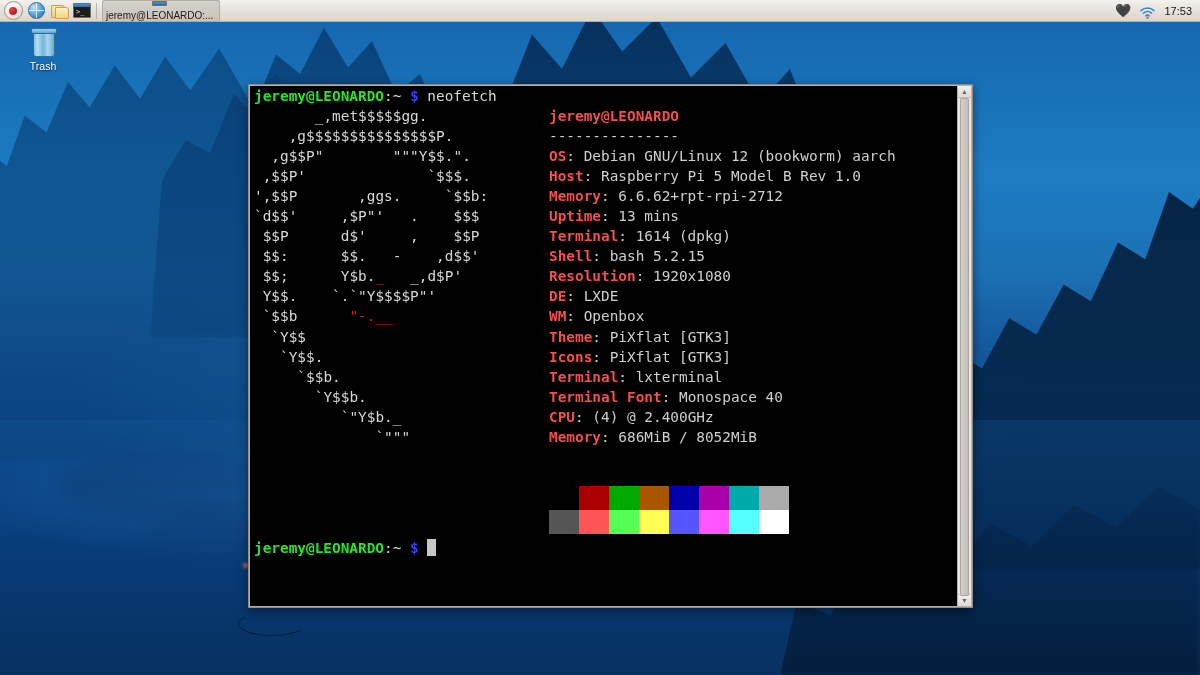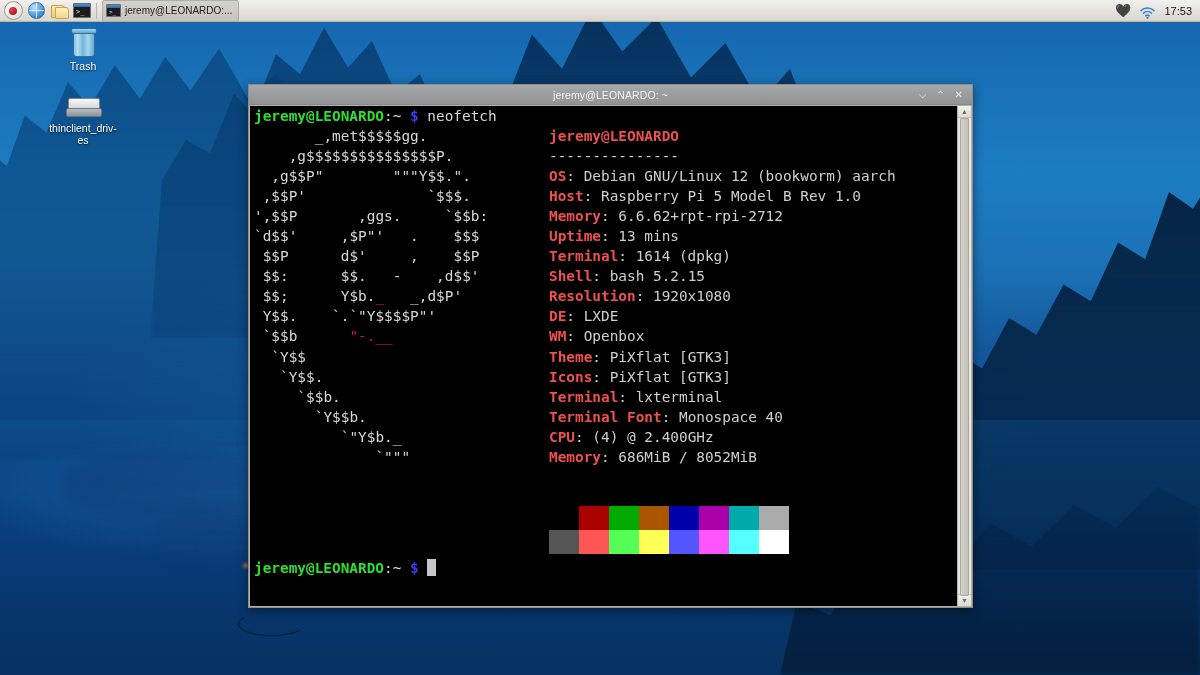--- a/index.html
+++ b/index.html
@@ -160,20 +160,21 @@
     padding: 0 6px 0 3px;
     margin-left: 2px;
     background: linear-gradient(to bottom, #d5d1cb, #c6c2bc);
     border: 1px solid #b0aba4;
     border-radius: 2px;
     font-size: 10px;
     color: #1c1c1c;
     max-width: 150px;
     overflow: hidden;
     white-space: nowrap;
+    flex-direction: column;
   }
   .tb-right {
     margin-left: auto;
     display: flex; align-items: center;
     gap: 9px;
     padding-right: 8px;
   }
   .clock {
     font-size: 11px;
     color: #161616;
@@ -259,21 +260,20 @@
 
   
   .desk-icon {
     position: absolute;
     width: 78px;
     text-align: center;
     color: #ffffff;
     font-size: 10.5px;
     line-height: 12px;
     text-shadow: 0 1px 2px rgba(0,0,0,0.75);
-    margin-left: 40px;
   }
   .desk-icon .glyph { display: block; margin: 0 auto 4px; }
   .trash-glyph {
     width: 26px; height: 28px;
     position: relative;
   }
   .trash-glyph .lid {
     position: absolute; left: 1px; top: 0;
     width: 24px; height: 4px;
     background: linear-gradient(to bottom, #9fd6ef, #5ba8d4);
@@ -473,39 +473,23 @@
   </div>
 
   <div class="desk-icon" style="left:4px; top:28px;">
     <span class="glyph trash-glyph">
       <span class="lid"></span>
         <span class="body"></span>
     </span>
     <span>Trash</span>
   </div>
 
-  <div class="desk-icon" style="left:4px; top:96px;">
-    <span class="glyph drive-glyph">
-      <span class="top"></span>
-        <span class="base"></span>
-    </span>
-    <span>thinclient_driv-
-es</span>
-  </div>
 
   <div class="term-window">
 
-    <div class="titlebar">
-      <div class="title-text">jeremy@LEONARDO: ~</div>
-      <div class="win-btns">
-        <span class="win-btn">⌵</span>
-        <span class="win-btn">⌃</span>
-        <span class="win-btn">✕</span>
-      </div>
-    </div>
 
 
     <div class="term-body-wrap">
       <div class="term-body">
 
         <div class="term-text cmdline"><span class="c-green">jeremy@LEONARDO</span><span class="c-white">:~</span><span class="c-white"> </span><span class="c-blue">$</span><span class="c-white"> </span><span class="c-white">neofetch</span></div>
 
         <div class="term-text art-block c-art" id="ascii-art"><span><span class="c-art"> </span><span class="c-art"> </span><span class="c-art"> </span><span class="c-art"> </span><span class="c-art"> </span><span class="c-art"> </span><span class="c-art"> </span><span class="c-art">_</span><span class="c-art">,</span><span class="c-art">m</span><span class="c-art">e</span><span class="c-art">t</span><span class="c-art">$</span><span class="c-art">$</span><span class="c-art">$</span><span class="c-art">$</span><span class="c-art">$</span><span class="c-art">g</span><span class="c-art">g</span><span class="c-art">.</span></span>
 <span><span class="c-art"> </span><span class="c-art"> </span><span class="c-art"> </span><span class="c-art"> </span><span class="c-art">,</span><span class="c-art">g</span><span class="c-art">$</span><span class="c-art">$</span><span class="c-art">$</span><span class="c-art">$</span><span class="c-art">$</span><span class="c-art">$</span><span class="c-art">$</span><span class="c-art">$</span><span class="c-art">$</span><span class="c-art">$</span><span class="c-art">$</span><span class="c-art">$</span><span class="c-art">$</span><span class="c-art">$</span><span class="c-art">$</span><span class="c-art">P</span><span class="c-art">.</span></span>
 <span><span class="c-art"> </span><span class="c-art"> </span><span class="c-art">,</span><span class="c-art">g</span><span class="c-art">$</span><span class="c-art">$</span><span class="c-art">P</span><span class="c-art">"</span><span class="c-art"> </span><span class="c-art"> </span><span class="c-art"> </span><span class="c-art"> </span><span class="c-art"> </span><span class="c-art"> </span><span class="c-art"> </span><span class="c-art"> </span><span class="c-art">"</span><span class="c-art">"</span><span class="c-art">"</span><span class="c-art">Y</span><span class="c-art">$</span><span class="c-art">$</span><span class="c-art">.</span><span class="c-art">"</span><span class="c-art">.</span></span>

